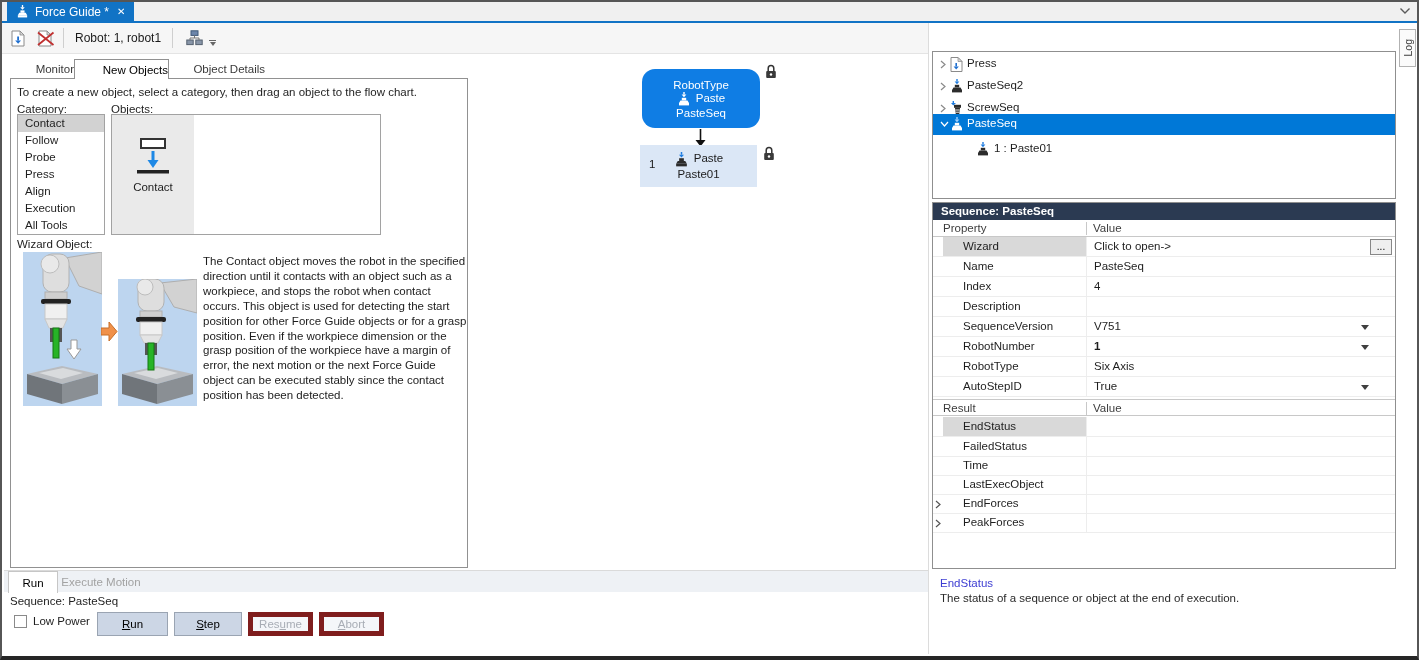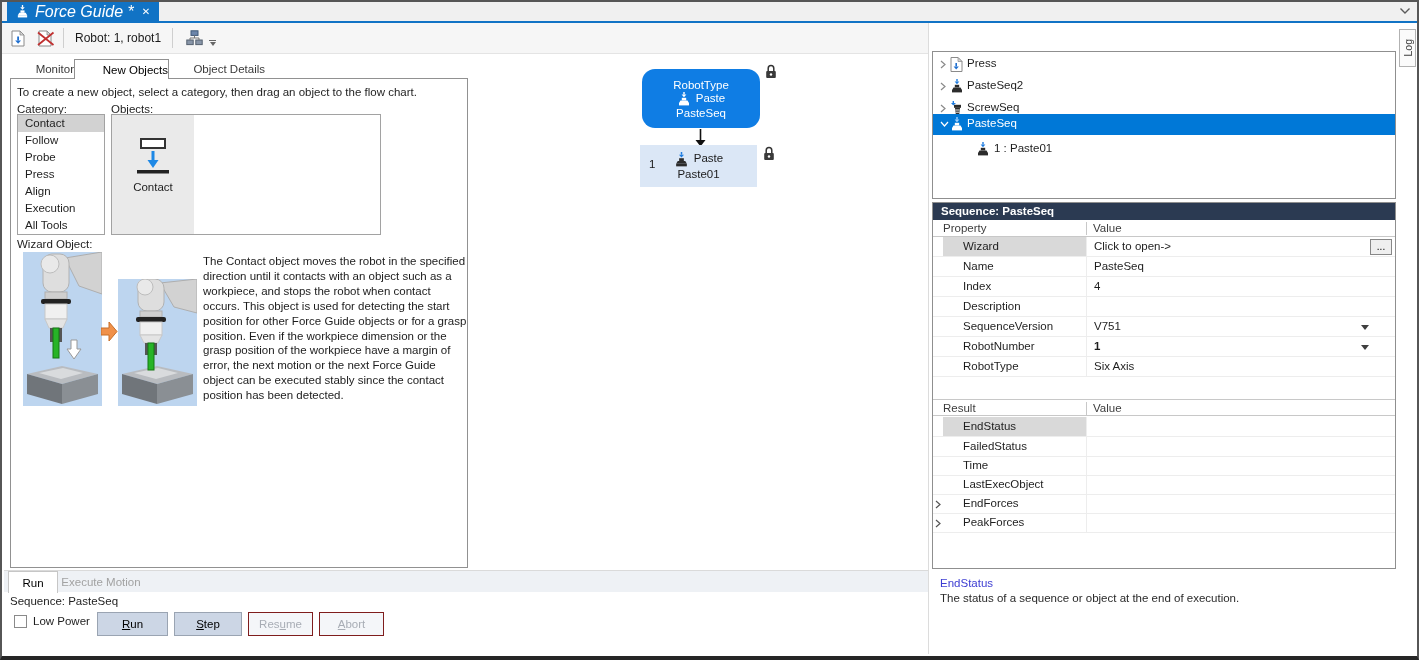--- a/index.html
+++ b/index.html
@@ -7,21 +7,21 @@
   .win{
     position:relative;width:1419px;height:660px;background:#ffffff;
     border:2px solid #565656;border-bottom:4px solid #262626;
     font-family:"Liberation Sans", sans-serif;font-size:11.5px;color:#1e1e1e;
     overflow:hidden;
   }
   
   .tabstrip{position:absolute;left:0;top:0;width:100%;height:19px;background:#f0f0f0;}
   .doc-tab{position:absolute;left:5px;top:0;height:19px;background:#1173C5;color:#fff;
     display:flex;align-items:center;gap:6px;padding:0 9px;cursor:default;}
-  .doc-tab .title{font-size:16px;font-style:italic;}
+  .doc-tab .title{font-size:12px;}
   .doc-tab .close{font-size:10px;line-height:10px;margin-left:2px;}
   .accentline{position:absolute;left:0;top:19px;width:100%;height:2px;background:#1173C5;}
   .tabstrip-chev{position:absolute;right:6px;top:5px;}
   
   .toolbar{position:absolute;left:0;top:21px;width:926px;height:31px;background:#f6f6f6;
     border-bottom:1px solid #e4e4e4;display:flex;align-items:center;}
   .tbtn{width:24px;height:24px;display:flex;align-items:center;justify-content:center;margin-left:4px;}
   .tsep{width:1px;height:20px;background:#cfcfcf;margin:0 5px;}
   .tlabel{font-size:12px;padding:0 6px;color:#1a1a1a;}
   .toverflow{display:flex;flex-direction:column;align-items:center;margin-left:3px;margin-top:10px;}
@@ -82,21 +82,21 @@
   
   .bband{position:absolute;left:2px;top:568px;width:924px;height:22px;background:#eef1f5;border-top:1px solid #dadada;}
   .btab{position:absolute;top:0;height:22px;display:flex;align-items:center;justify-content:center;}
   .btab.active{background:#fff;border:1px solid #c6c6c6;border-bottom:none;color:#000;}
   .btab.disabled{color:#a2a2a2;}
   .seqlabel{position:absolute;left:8px;top:593px;}
   .cbox{position:absolute;left:12px;top:613px;width:13px;height:13px;border:1px solid #8a8a8a;background:#fff;}
   .cblabel{position:absolute;left:31px;top:613px;}
   .abtn{position:absolute;top:610px;height:24px;font-family:"Liberation Sans",sans-serif;font-size:11.5px;
     background:#ccd6e5;border:1px solid #9aa4b2;color:#000;}
-  .abtn.disabled{background:#f4f6f9;border:1px solid #7f1d1d;color:#a8adb5;}
+  .abtn.disabled{background:#f4f6f9;border:5px solid #7f1d1d;color:#a8adb5;}
 </style>
 </head>
 <body>
 
 <div class="win">
 
   <div class="tabstrip">
     <div class="doc-tab">
       <svg width="13" height="13" viewBox="0 0 14 14">
         <rect x="6.3" y="0" width="1.4" height="2.5" fill="#fff"></rect>
@@ -376,20 +376,25 @@
     </div>
     <div class="prow" style="top:134px;">
       <div class="pc">RobotNumber</div>
       <div class="vc" style="font-weight:bold;">1</div>
       <div class="dd"></div>
     </div>
     <div class="prow" style="top:154px;">
       <div class="pc">RobotType</div>
       <div class="vc">Six Axis</div>
     </div>
+    <div class="prow" style="top:174px;">
+      <div class="pc">AutoStepID</div>
+      <div class="vc">True</div>
+      <div class="dd"></div>
+    </div>
 
     <div class="colhead" style="top:196px;border-top:1px solid #c8c8c8;">
       <span class="c1">Result</span>
       <span class="cdiv"></span>
       <span class="c2">Value</span>
     </div>
 
     <div class="prow" style="top:214px;">
       <div class="pc sel">EndStatus</div>
       <div class="vc"></div>

